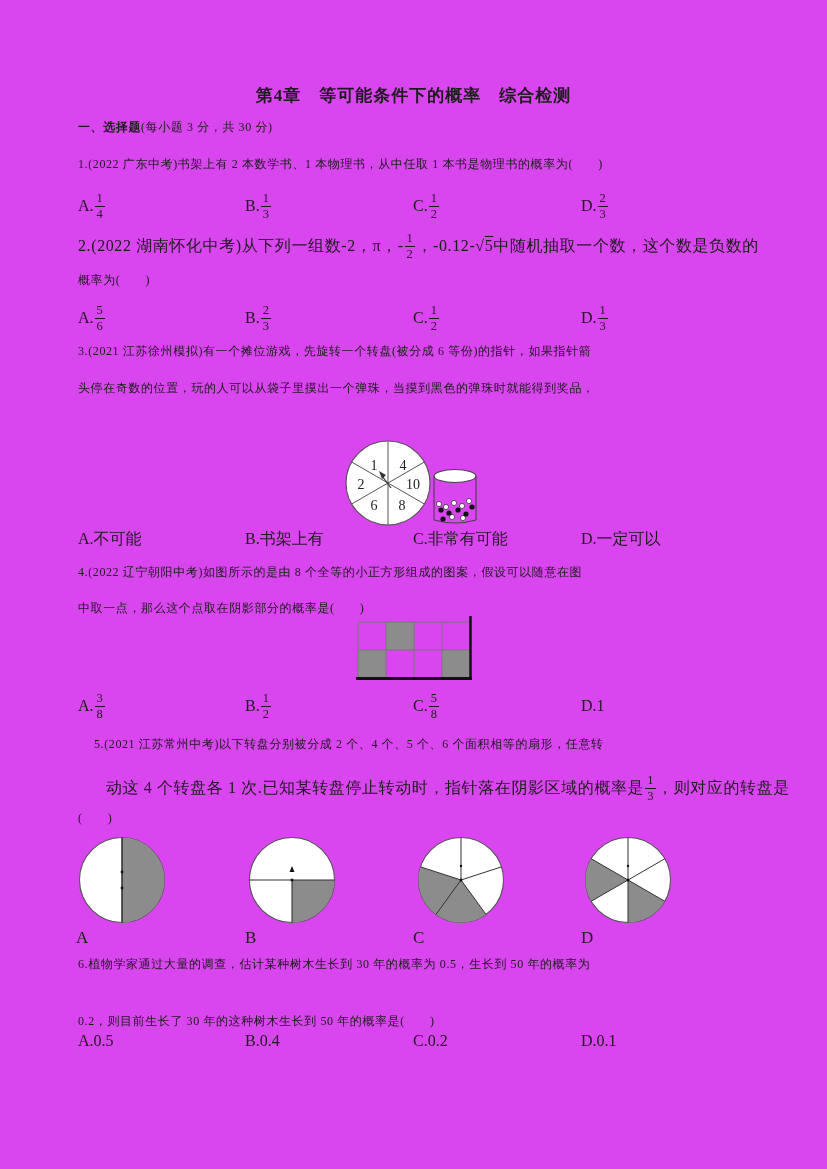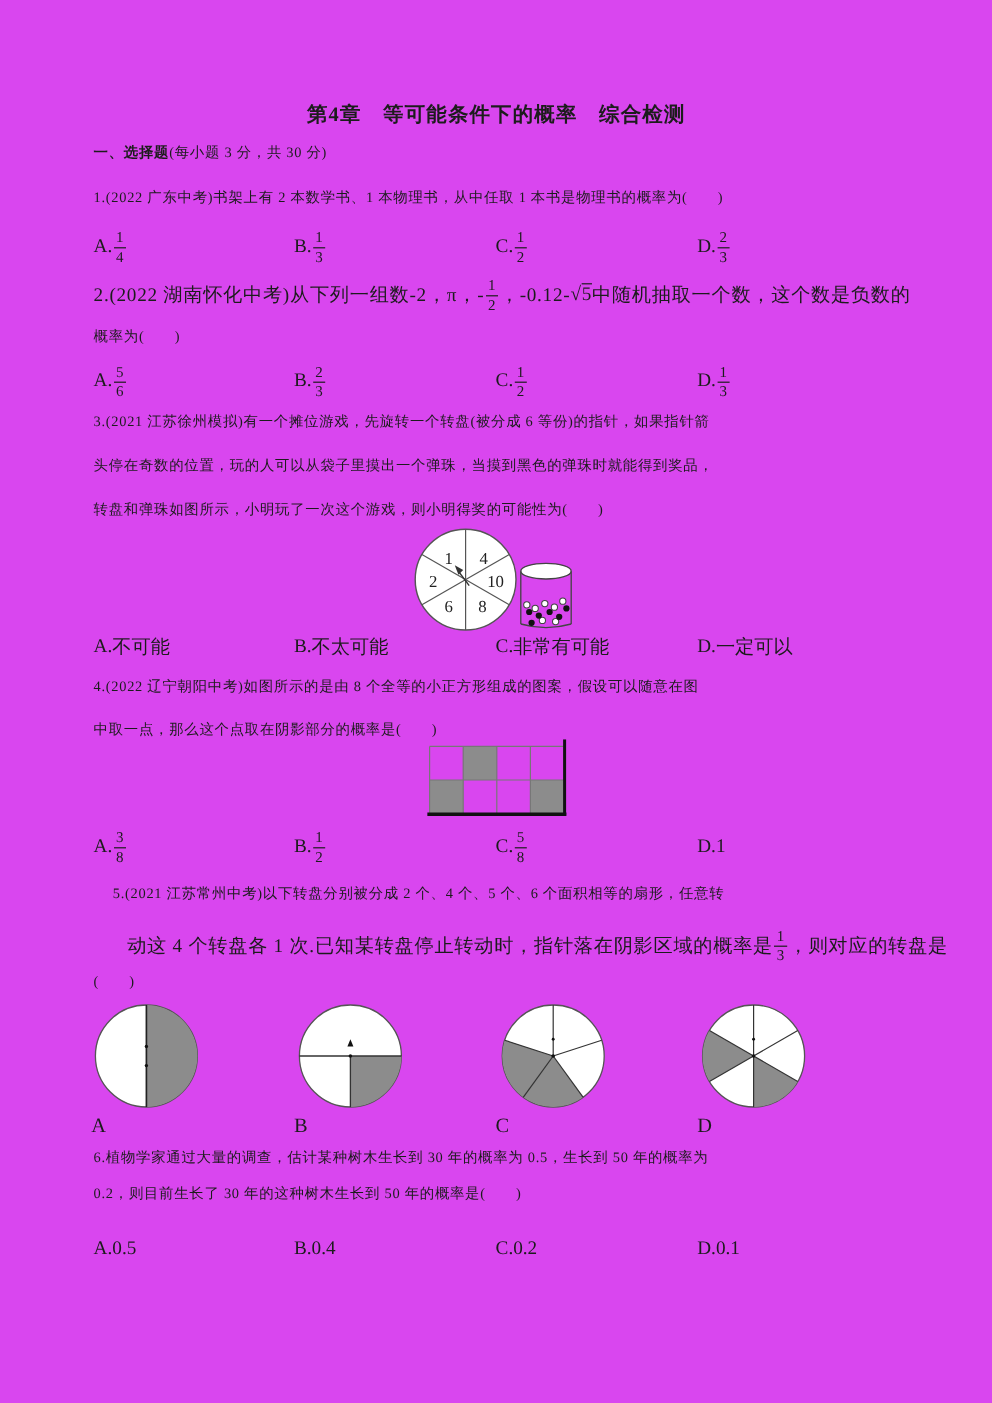--- a/index.html
+++ b/index.html
@@ -122,21 +122,20 @@
         <span>D.</span>
         <span class="frac">
           <span class="fnum">1</span>
           <span class="fden">3</span>
         </span>
       </div>
   </div>
 
   <div class="line" style="top:343px;">3.(2021 江苏徐州模拟)有一个摊位游戏，先旋转一个转盘(被分成 6 等份)的指针，如果指针箭</div>
   <div class="line" style="top:380px;">头停在奇数的位置，玩的人可以从袋子里摸出一个弹珠，当摸到黑色的弹珠时就能得到奖品，</div>
-  <div class="line" style="top:416px;">转盘和弹珠如图所示，小明玩了一次这个游戏，则小明得奖的可能性为(　　)</div>
 
   <div class="fig" style="left:345px;top:440px;">
     <svg width="140" height="88" viewBox="0 0 140 88">
       <circle cx="43" cy="43" r="42" fill="#ffffff" stroke="#555555" stroke-width="1.2"></circle>
       <line x1="43" y1="1" x2="43" y2="85" stroke="#555555" stroke-width="1"></line>
       <line x1="79.4" y1="22" x2="6.6" y2="64" stroke="#555555" stroke-width="1"></line>
       <line x1="6.6" y1="22" x2="79.4" y2="64" stroke="#555555" stroke-width="1"></line>
       <text x="29" y="30" font-size="14" fill="#222222" text-anchor="middle">1</text>
       <text x="58" y="30" font-size="14" fill="#222222" text-anchor="middle">4</text>
       <text x="16" y="49" font-size="14" fill="#222222" text-anchor="middle">2</text>
@@ -165,21 +164,21 @@
     </svg>
   </div>
 
   <div class="optrow" style="top:528px;height:22px;">
     <div class="opt">
         <span>A.</span>
         <span>不可能</span>
       </div>
     <div class="opt">
         <span>B.</span>
-        <span>不太可能</span>
+        <span>书架上有</span>
       </div>
     <div class="opt">
         <span>C.</span>
         <span>非常有可能</span>
       </div>
     <div class="opt">
         <span>D.</span>
         <span>一定可以</span>
       </div>
   </div>
@@ -289,21 +288,21 @@
       <circle cx="44" cy="30" r="1.2" fill="#111111"></circle>
     </svg>
   </div>
 
   <span class="spin-label" style="left:76px;">A</span>
   <span class="spin-label" style="left:245px;">B</span>
   <span class="spin-label" style="left:413px;">C</span>
   <span class="spin-label" style="left:581px;">D</span>
 
   <div class="line" style="top:956px;">6.植物学家通过大量的调查，估计某种树木生长到 30 年的概率为 0.5，生长到 50 年的概率为</div>
-  <div class="line" style="top:986px;">0.2，则目前生长了 30 年的这种树木生长到 50 年的概率是(　　)</div>
+  <div class="line" style="top:1013px;">0.2，则目前生长了 30 年的这种树木生长到 50 年的概率是(　　)</div>
   <div class="optrow" style="top:1030px;height:22px;">
     <div class="opt">
         <span>A.</span>
         <span>0.5</span>
       </div>
     <div class="opt">
         <span>B.</span>
         <span>0.4</span>
       </div>
     <div class="opt">

